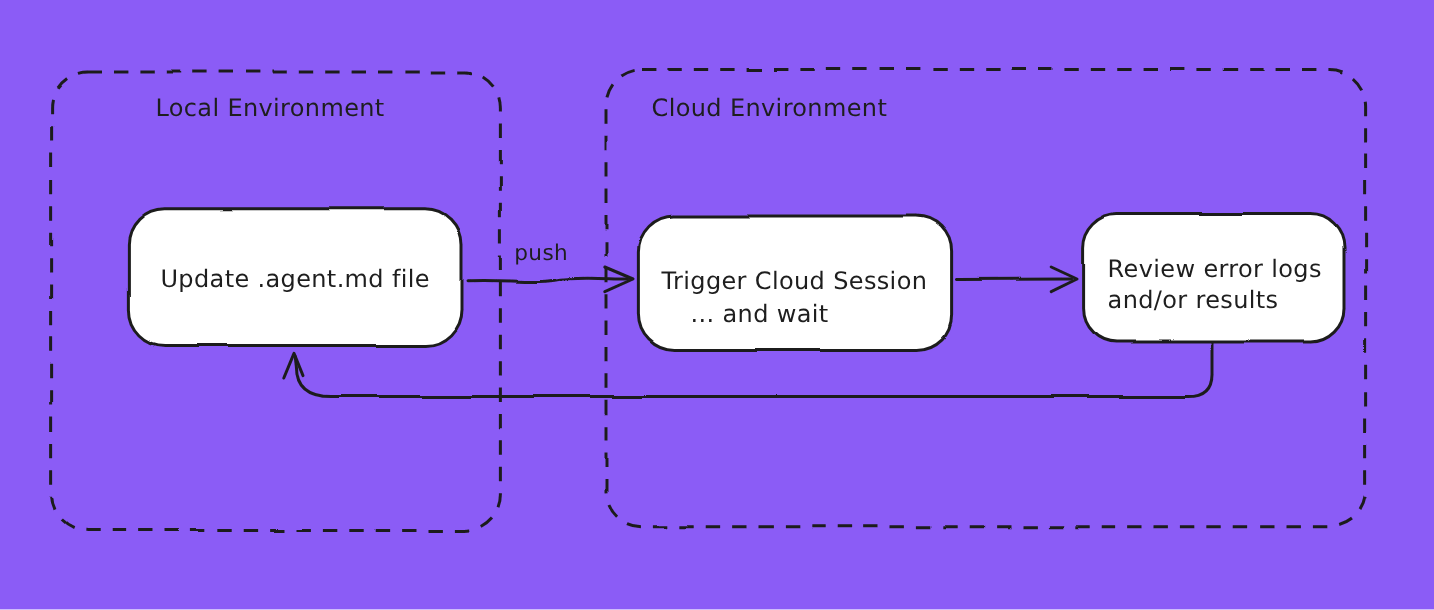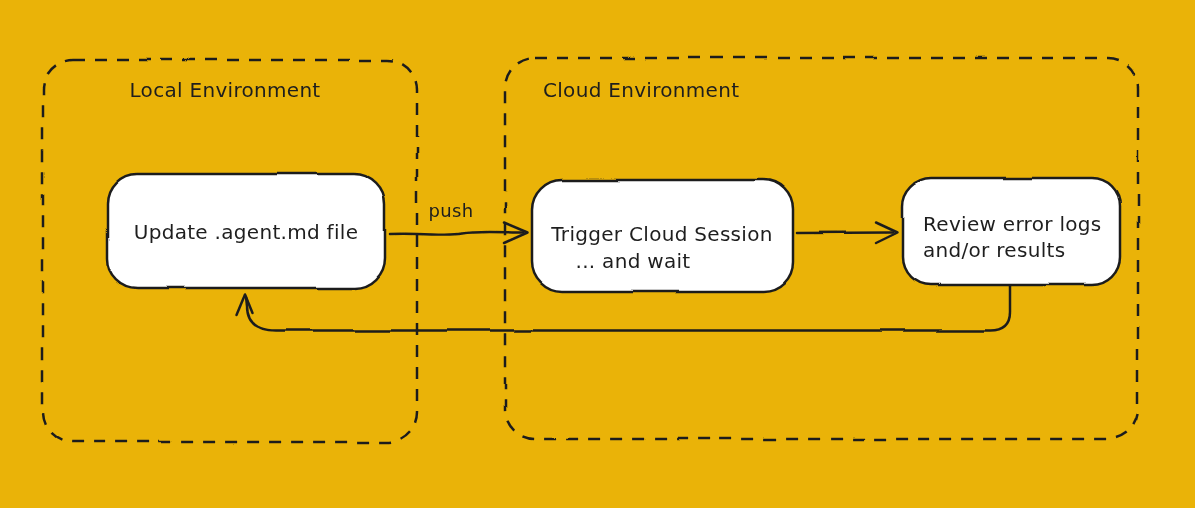--- a/index.html
+++ b/index.html
@@ -5,21 +5,21 @@
   html, body {
     margin: 0;
     padding: 0;
     background: #ffffff;
     font-family: "DejaVu Sans", "Liberation Sans", sans-serif;
   }
   .canvas {
     position: relative;
     width: 1195px;
     height: 508px;
-    background: #eab308;
+    background: #8b5cf6;
     overflow: hidden;
   }
   svg { display: block; }
   .shape {
     fill: #ffffff;
     stroke: #1e1e1e;
     stroke-width: 2.5;
     stroke-linecap: round;
     stroke-linejoin: round;
   }

